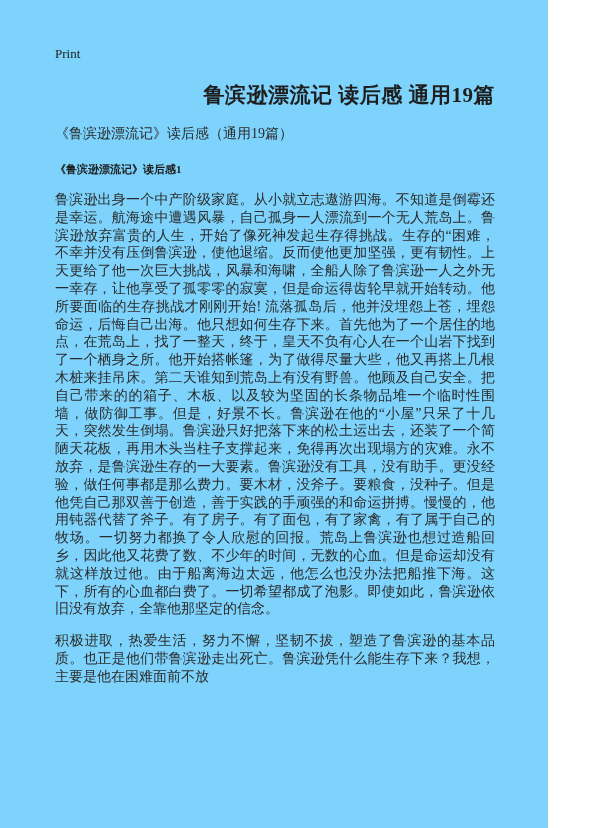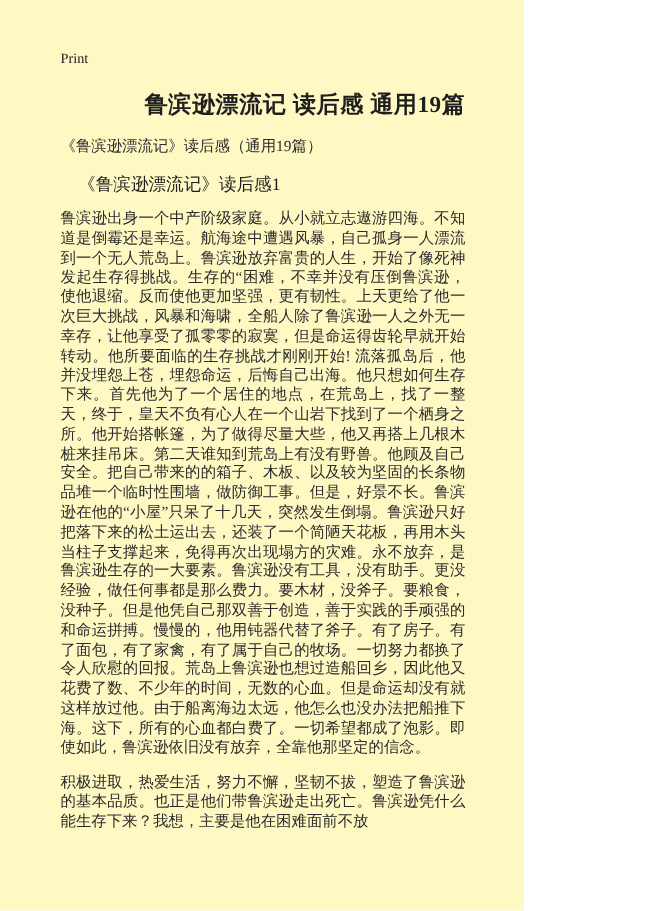--- a/index.html
+++ b/index.html
@@ -9,24 +9,24 @@
   }
   body {
     width: 600px;
     height: 828px;
     overflow: hidden;
     font-family: "Liberation Serif", "DejaVu Serif", serif;
     color: #2b2b2b;
   }
   .page {
     box-sizing: border-box;
-    width: 476px;
+    width: 548px;
     height: 828px;
     padding: 44px 53px 0 55px;
-    background: #fef9c3;
+    background: #7dd3fc;
     overflow: hidden;
   }
   .print-link {
     font-size: 13px;
     line-height: 15px;
     color: #222222;
     cursor: pointer;
     display: inline-block;
   }
   h1.doc-title {
@@ -44,23 +44,23 @@
     margin: 0 0 10px 0;
   }
   p.body-text {
     font-size: 14px;
     line-height: 17.8px;
     text-align: justify;
     margin: 0 0 14px 0;
     word-break: break-all;
   }
   h2.section-heading {
-    font-size: 16px;
-    font-weight: normal;
-    margin: 17px 0 13px 16px;
+    font-size: 11px;
+    font-weight: bold;
+    margin: 17px 0 13px 0;
     line-height: 18px;
     color: #1e1e1e;
   }
 </style>
 </head>
 <body>
 
 <div class="page">
 
   <div class="print-link">Print</div>

